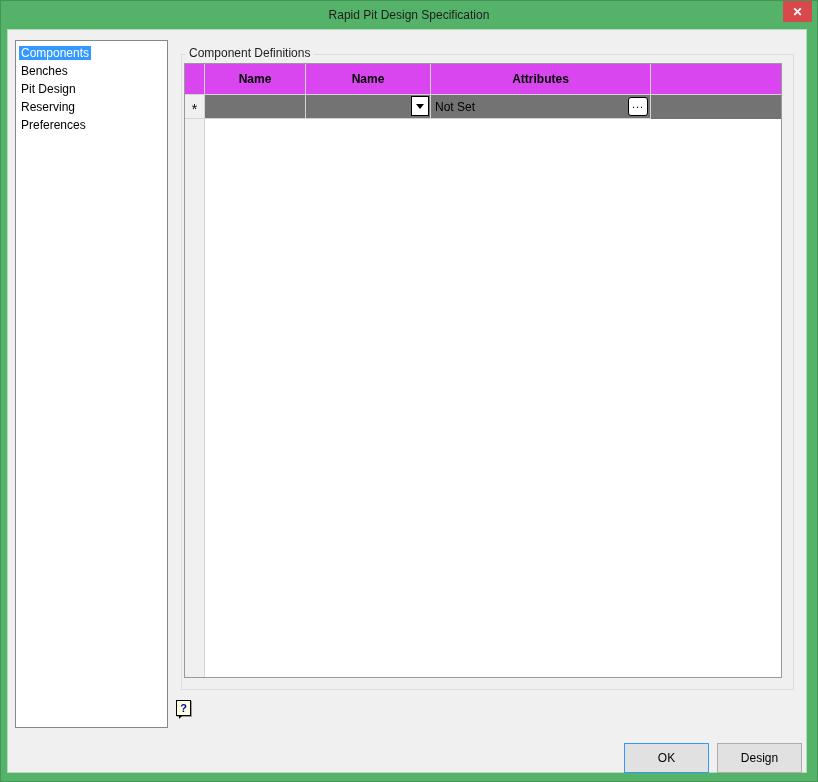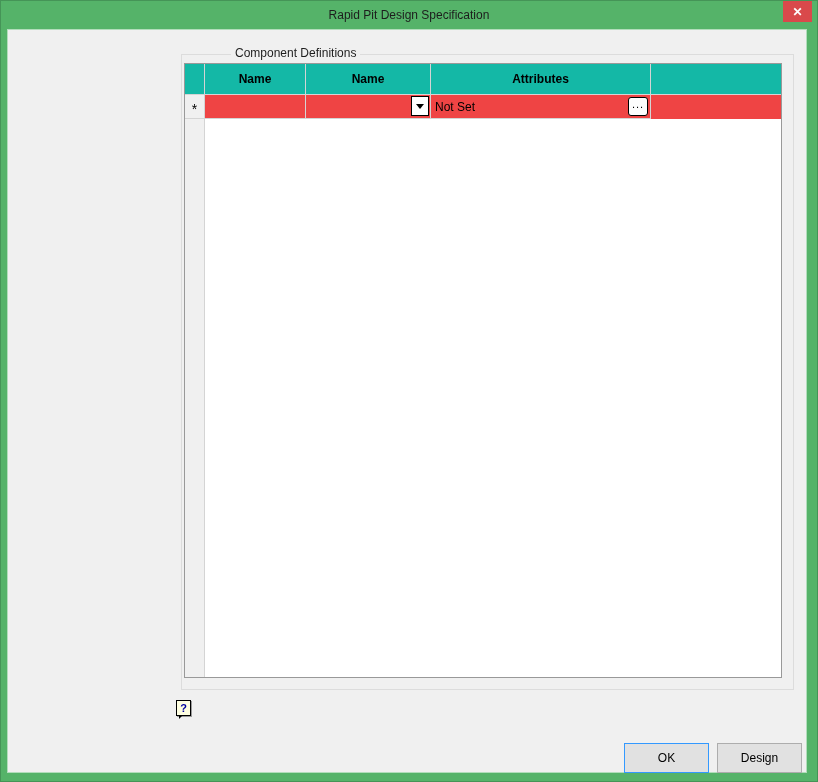--- a/index.html
+++ b/index.html
@@ -41,53 +41,53 @@
   .list-item > span{padding:0 2px;}
   .list-item.selected > span{background:#3399ff;color:#ffffff;}
 
   
   .groupbox{
     position:absolute;left:173px;top:24px;width:613px;height:636px;
     border:1px solid #dcdcdc;
   }
   .group-title{
     position:absolute;left:177px;top:16px;height:15px;line-height:15px;
-    background:#f0f0f0;padding:0 4px;font-size:12px;color:#1d1d1d;z-index:2;margin-left:46px;
+    background:#f0f0f0;padding:0 4px;font-size:12px;color:#1d1d1d;z-index:2;
   }
 
   
   .grid{
     position:absolute;left:176px;top:33px;width:598px;height:615px;
     background:#ffffff;border:1px solid #999999;overflow:hidden;
   }
   .row-header-strip{
     position:absolute;left:0;top:0;bottom:0;width:20px;
     background:#f0f0f0;border-right:1px solid #d4d4d4;
   }
   .header-row{
     position:absolute;left:0;top:0;right:0;height:31px;
-    display:flex;background:#14b8a6;justify-content:flex-end;
+    display:flex;background:#d946ef;justify-content:flex-end;
   }
   .hcell{
     border-right:1px solid #d4d4d4;border-bottom:1px solid #d4d4d4;
     display:flex;align-items:center;justify-content:center;
     font-size:12px;font-weight:bold;color:#000;
   }
   .hc0{width:20px;}
   .hc1{width:101px;}
   .hc2{width:125px;}
   .hc3{width:220px;}
   .hcf{flex:1;border-right:none;}
 
   .data-row{
     position:absolute;left:0;top:31px;right:0;height:24px;display:flex;
   }
   .dcell{
     border-right:1px solid #d4d4d4;border-bottom:1px solid #d4d4d4;
-    background:#ef4444;position:relative;font-size:12px;color:#000;
+    background:#737373;position:relative;font-size:12px;color:#000;
   }
   .dc0{width:20px;background:#f0f0f0;display:flex;align-items:center;justify-content:center;
        font-size:14px;line-height:1;padding-top:4px;}
   .dc1{width:101px;}
   .dc2{width:125px;}
   .dc3{width:220px;display:flex;align-items:center;padding-left:4px;}
   .dcf{flex:1;border-right:none;border-bottom:none;}
 
   .dropdown-btn{
     position:absolute;right:1px;top:1px;width:18px;height:20px;
@@ -134,20 +134,37 @@
 
   <div class="titlebar">
     <span class="title-text">Rapid Pit Design Specification</span>
     <div class="close-btn">
       <span>✕</span>
     </div>
   </div>
 
   <div class="content">
 
+    <div class="listbox">
+      <div class="list-item selected">
+        <span>Components</span>
+      </div>
+      <div class="list-item">
+        <span>Benches</span>
+      </div>
+      <div class="list-item">
+        <span>Pit Design</span>
+      </div>
+      <div class="list-item">
+        <span>Reserving</span>
+      </div>
+      <div class="list-item">
+        <span>Preferences</span>
+      </div>
+    </div>
 
     <span class="group-title">Component Definitions</span>
     <div class="groupbox"></div>
 
     <div class="grid">
       <div class="row-header-strip"></div>
 
       <div class="header-row">
         <div class="hcell hc0"></div>
         <div class="hcell hc1">Name</div>

